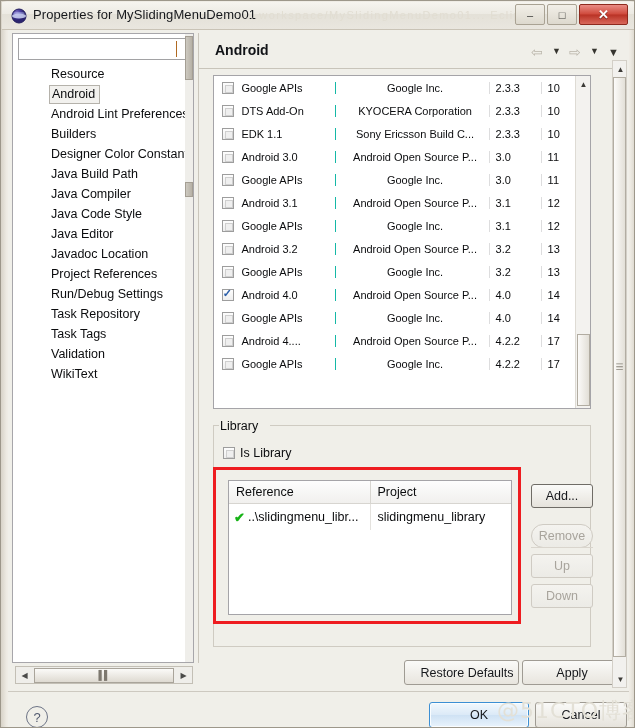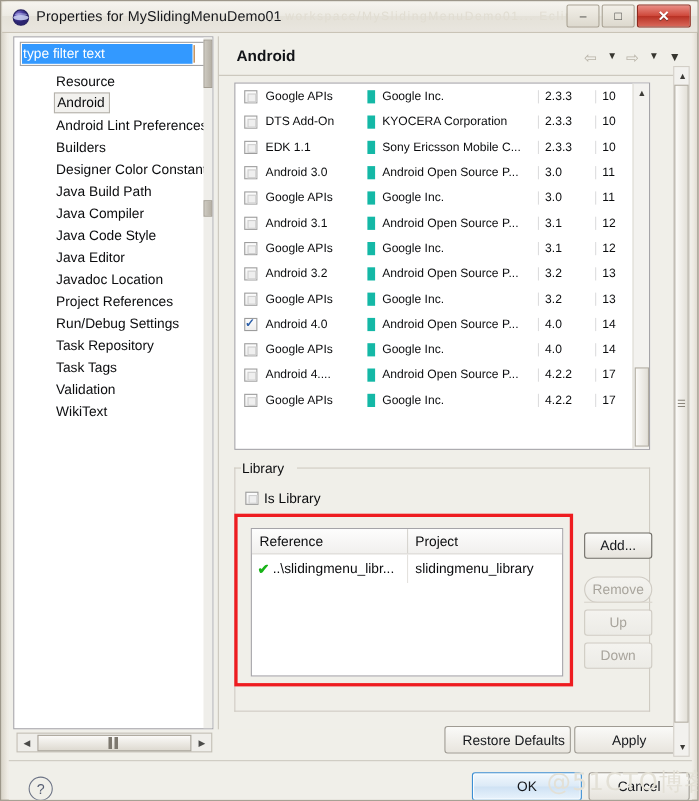--- a/index.html
+++ b/index.html
@@ -203,21 +203,21 @@
   .cbx.inner::after {
     content:""; position: absolute; left: 2px; top: 2px;
     width: 6px; height: 6px; background: #efefef; border: 1px solid #cfcfcf;
   }
   .cbx.checked::after {
     content:"\2713"; position: absolute; left: 0px; top: -3px;
     font-size: 11px; color: #2b5ea8; font-weight: bold;
   }
   .c-name { width: 95px; white-space: nowrap; overflow: hidden; }
   .c-vendor { width: 157px; white-space: nowrap; overflow: hidden;
-    border-left: 7px solid #14b8a6; padding-left: 6px; }
+    border-left: 1px solid #14b8a6; padding-left: 6px; text-align: center; }
   .c-plat { width: 53px; border-left: 1px solid #ddddde; padding-left: 6px; }
   .c-api  { width: 36px; border-left: 1px solid #ddddde; padding-left: 6px; }
   #targets-list { position: absolute; left: 0; top: 0; width: 362px; }
   #targets-vscroll {
     position: absolute; right: 0; top: 0;
     width: 15px; height: 332px;
     background: #f3f2ef; border-left: 1px solid #dedbd4;
   }
   .sb-arrow {
     width: 15px; height: 16px;
@@ -416,21 +416,20 @@
     </div>
     <div class="winbtn" id="btn-close">
       <span class="wb-glyph">✕</span>
     </div>
   </div>
 
   <div id="dialog">
 
     <div id="left-pane">
       <div id="filter-wrap">
-        <div id="filter-input" title="type filter text">type filter text</div>
         <div id="filter-caret"></div>
       </div>
       <div id="tree">
           <div class="tree-item">Resource</div>
           <div style="height: 20px;"><div class="tree-item selected">Android</div></div>
           <div class="tree-item">Android Lint Preferences</div>
           <div class="tree-item">Builders</div>
           <div class="tree-item">Designer Color Constant</div>
           <div class="tree-item">Java Build Path</div>
           <div class="tree-item">Java Compiler</div>
@@ -484,21 +483,21 @@
               <div class="c-name">DTS Add-On</div>
               <div class="c-vendor">KYOCERA Corporation</div>
               <div class="c-plat">2.3.3</div>
               <div class="c-api">10</div>
             </div>
             <div class="trow">
               <div class="c-check">
                 <span class="cbx inner"></span>
               </div>
               <div class="c-name">EDK 1.1</div>
-              <div class="c-vendor">Sony Ericsson Mobile C...</div>
+              <div class="c-vendor">Sony Ericsson Build C...</div>
               <div class="c-plat">2.3.3</div>
               <div class="c-api">10</div>
             </div>
             <div class="trow">
               <div class="c-check">
                 <span class="cbx inner"></span>
               </div>
               <div class="c-name">Android 3.0</div>
               <div class="c-vendor">Android Open Source P...</div>
               <div class="c-plat">3.0</div>

